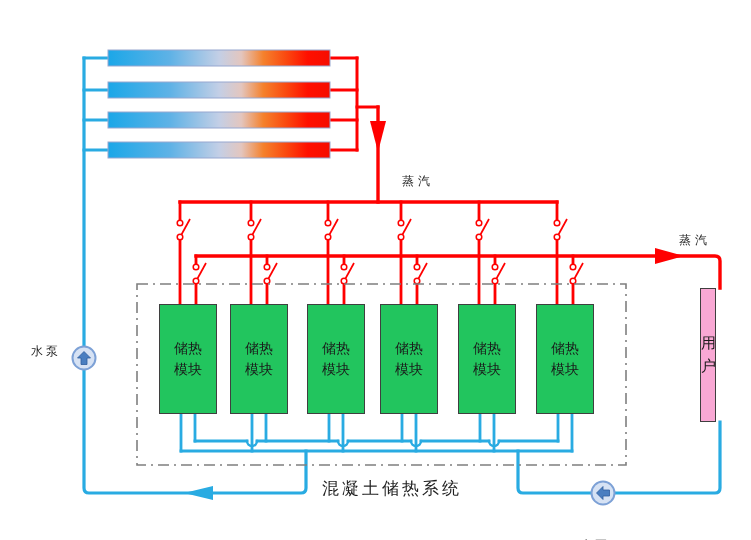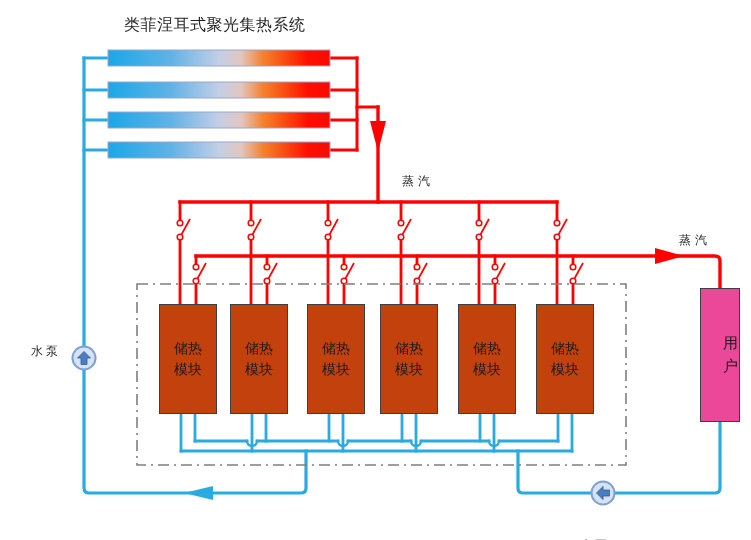--- a/index.html
+++ b/index.html
@@ -8,30 +8,30 @@
     font-family:"Liberation Serif","DejaVu Serif",serif;color:#1f1f1f;
   }
   .stage svg{position:absolute;left:0;top:0;}
   .lbl{position:absolute;white-space:nowrap;font-size:12px;color:#1f1f1f;}
   .lbl.title{font-size:16px;letter-spacing:0.5px;}
   .lbl.steam{letter-spacing:4px;}
   .lbl.pump{letter-spacing:3px;margin-top:24px;}
   .lbl.system{font-size:17px;letter-spacing:3px;}
   .module{
     position:absolute;top:304px;width:58px;height:110px;box-sizing:border-box;
-    background:#c2410c;border:1.5px solid #3f3f3f;
+    background:#22c55e;border:1.5px solid #3f3f3f;
     display:flex;align-items:center;justify-content:center;
   }
   .module .mlabel{
     width:32px;font-size:14px;line-height:1.5;text-align:center;color:#1a1a1a;
   }
   .userbox{
-    position:absolute;left:700px;top:288px;width:40px;height:134px;box-sizing:border-box;
-    background:#ec4899;border:1.5px solid #3f3f3f;
-    display:flex;align-items:center;justify-content:flex-end;
+    position:absolute;left:700px;top:288px;width:16px;height:134px;box-sizing:border-box;
+    background:#f9a8d4;border:1.5px solid #3f3f3f;
+    display:flex;align-items:center;justify-content:flex-start;
   }
   .userbox .ulabel{width:17px;font-size:15px;line-height:1.55;text-align:center;color:#1a1a1a;}
 </style>
 </head>
 <body>
 
 <div class="stage">
 
   <svg width="751" height="540" viewBox="0 0 751 540">
     <defs>
@@ -162,19 +162,19 @@
     <div class="mlabel">储热模块</div>
   </div>
   <div class="module" style="left:536px">
     <div class="mlabel">储热模块</div>
   </div>
 
   <div class="userbox">
     <div class="ulabel">用户</div>
   </div>
 
-  <div class="lbl title" style="left:124px;top:15px">类菲涅耳式聚光集热系统</div>
   <div class="lbl steam" style="left:402px;top:173px">蒸汽</div>
   <div class="lbl steam" style="left:679px;top:232px">蒸汽</div>
   <div class="lbl pump" style="left:31px;top:319px">水泵</div>
   <div class="lbl pump" style="left:580px;top:513px">水泵</div>
+  <div class="lbl system" style="left:322px;top:477px">混凝土储热系统</div>
 
 </div>
 
 </body></html>

